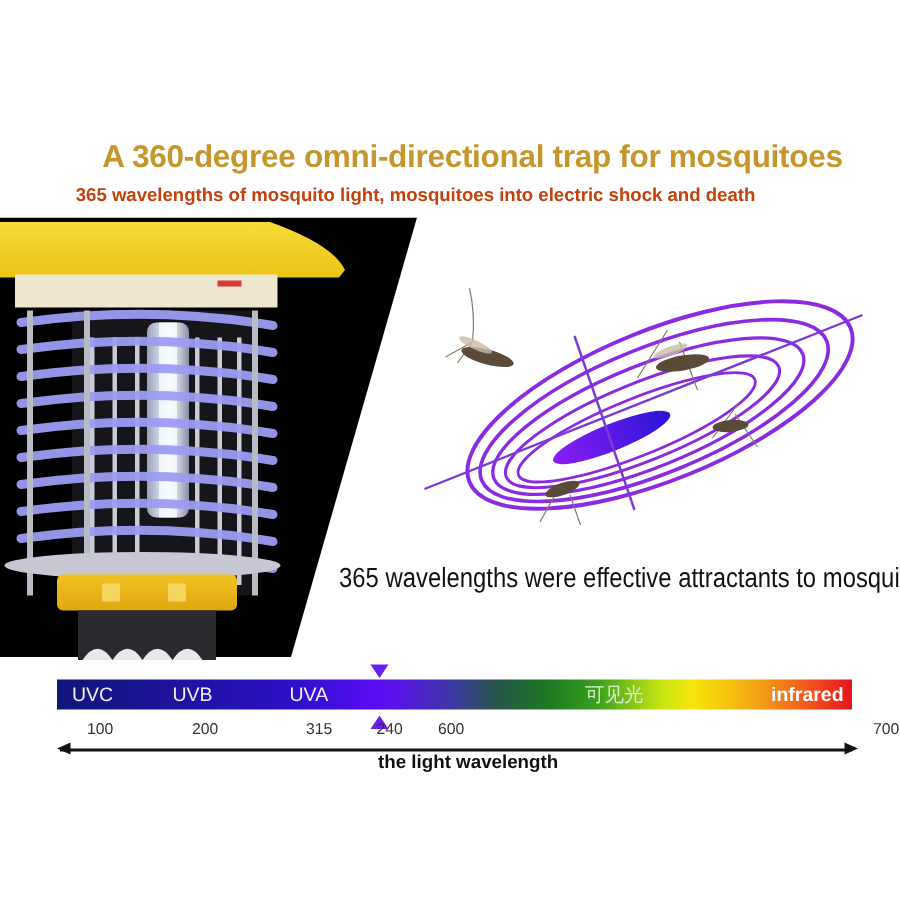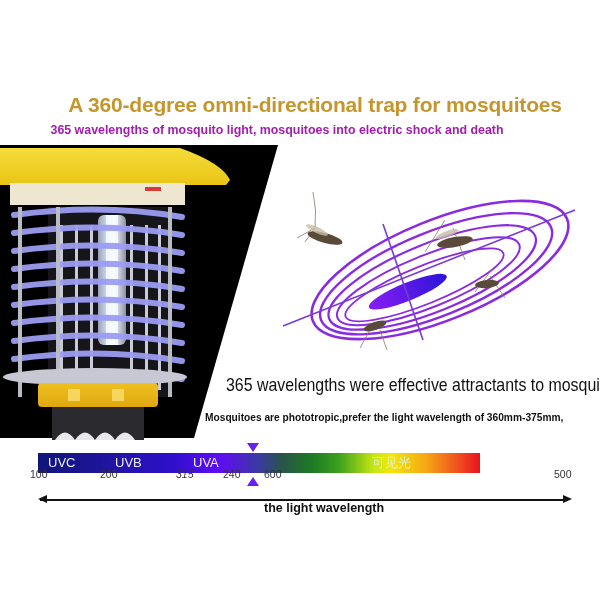--- a/index.html
+++ b/index.html
@@ -1,40 +1,40 @@
 <!DOCTYPE html>
 <html><head>
 <meta charset="utf-8">
 <style>
   html, body { margin:0; padding:0; background:#ffffff; }
   body { width:600px; height:600px; position:relative; overflow:hidden; font-family:"Liberation Sans", sans-serif; }
   .abs { position:absolute; }
   .title { left:0; width:600px; top:93px; text-align:center; padding-left:30px; box-sizing:border-box;
            color:#c4962c; font-weight:bold; font-size:21px; letter-spacing:-0.2px; white-space:nowrap; }
   .subtitle { left:0; width:524px; top:123px; text-align:center; padding-left:30px; box-sizing:border-box;
-              color:#a21caf; font-weight:bold; font-size:12.4px; white-space:nowrap; }
+              color:#c2410c; font-weight:bold; font-size:12.4px; white-space:nowrap; }
   .black-panel { left:0; top:145px; width:600px; height:300px; }
   .lamp { left:0; top:145px; width:230px; height:295px; }
   .figure { left:275px; top:180px; width:325px; height:185px; }
   .effective { left:226px; top:374px; font-size:18.5px; color:#111; white-space:nowrap;
                font-family:"Liberation Sans Narrow","Liberation Sans", sans-serif; transform:scaleX(0.86); transform-origin:left center; }
   .desc { left:200px; top:411px; font-size:10.2px; font-weight:bold; color:#111; line-height:14px; white-space:nowrap; }
   .desc .l1 { padding-left:5px; }
-  .spectrum { left:38px; top:453px; width:442px; height:20px;
+  .spectrum { left:38px; top:453px; width:530px; height:20px;
               background:linear-gradient(to right,#10157a 0%,#1a1590 10%,#2d10c8 30%,#5a0cf5 40%,#5a14e6 43%,#3b3aa0 50%,#28544c 55%,#1e7a22 62%,#3aa01e 68%,#c7e614 76%,#f5e60a 80%,#f5a514 88%,#f0501e 95%,#e6141e 100%);text-decoration:underline; }
   .band { position:absolute; top:0; height:20px; line-height:20px; font-size:13px; color:#f0eeff; }
   .band.cn { color:#d7f0c8; }
   .band.ir { color:#ffffff; font-weight:bold; font-size:13px; }
-  .tick { position:absolute; top:468px; font-size:10.5px; color:#333; }
+  .tick { position:absolute; top:480px; font-size:10.5px; color:#333;margin-left:28px; }
   .tri-down { left:247px; top:443px; width:0; height:0; border-left:6px solid transparent; border-right:6px solid transparent; border-top:9px solid #6a1ef0; }
   .tri-up { left:247px; top:477px; width:0; height:0; border-left:6px solid transparent; border-right:6px solid transparent; border-bottom:9px solid #6a1ef0; }
   .axis { left:40px; top:499px; width:528px; height:1.5px; background:#111; }
   .arrow-l { left:38px; top:495px; width:0; height:0; border-top:4.5px solid transparent; border-bottom:4.5px solid transparent; border-right:9px solid #111; }
   .arrow-r { left:563px; top:495px; width:0; height:0; border-top:4.5px solid transparent; border-bottom:4.5px solid transparent; border-left:9px solid #111; }
-  .axis-label { left:252px; top:501px; font-size:12.5px; font-weight:bold; color:#111; white-space:nowrap;margin-left:12px; }
+  .axis-label { left:252px; top:501px; font-size:12.5px; font-weight:bold; color:#111; white-space:nowrap; }
 </style>
 </head>
 <body>
 
 <div class="abs title">A 360-degree omni-directional trap for mosquitoes</div>
 <div class="abs subtitle">365 wavelengths of mosquito light, mosquitoes into electric shock and death</div>
 
 <svg class="abs black-panel" viewBox="0 0 600 300" width="600" height="300">
   <polygon points="0,0 278,0 194,293 0,293" fill="#000"></polygon>
 </svg>
@@ -138,36 +138,35 @@
     <ellipse cx="100" cy="146" rx="12" ry="4" transform="rotate(-20 100 146)"></ellipse>
   </g>
   <g fill="#c8bca8" opacity="0.8">
     <ellipse cx="42" cy="50" rx="12" ry="3" transform="rotate(25 42 50)"></ellipse>
     <ellipse cx="172" cy="54" rx="12" ry="3" transform="rotate(-20 172 54)"></ellipse>
   </g>
 </svg>
 
 <div class="abs effective">365 wavelengths were effective attractants to mosquitos</div>
 <div class="abs desc">
-  <div class="l1">Mosquitoes are phototropic,prefer the light wavelength of 360mm-375mm,</div>
 </div>
 
 <div class="abs tri-down"></div>
 <div class="abs spectrum">
   <span class="band" style="left:10px;">UVC</span>
   <span class="band" style="left:77px;">UVB</span>
   <span class="band" style="left:155px;">UVA</span>
-  <span class="band cn" style="left:334px;">可见光</span>
-  <span class="band ir" style="left:488px;">infrared</span>
+  <span class="band cn" style="left:352px;">可见光</span>
+  <span class="band ir" style="left:476px;">infrared</span>
 </div>
 <div class="abs tri-up"></div>
 
 <span class="tick" style="left:30px;">100</span>
 <span class="tick" style="left:100px;">200</span>
-<span class="tick" style="left:176px;font-style:italic;">315</span>
+<span class="tick" style="left:176px;">315</span>
 <span class="tick" style="left:223px;">240</span>
 <span class="tick" style="left:264px;">600</span>
-<span class="tick" style="left:554px;">500</span>
+<span class="tick" style="left:554px;">700</span>
 
 <div class="abs arrow-l"></div>
 <div class="abs axis"></div>
 <div class="abs arrow-r"></div>
 <div class="abs axis-label">the light wavelength</div>
 
 </body></html>

